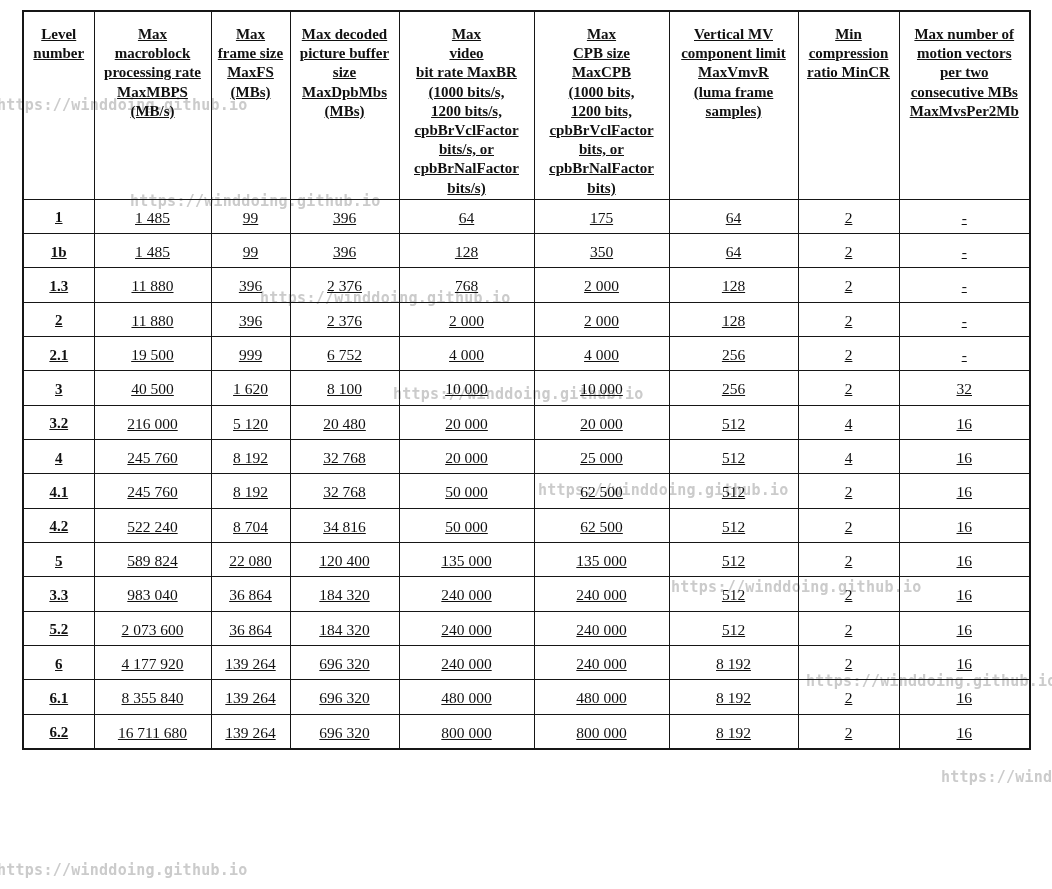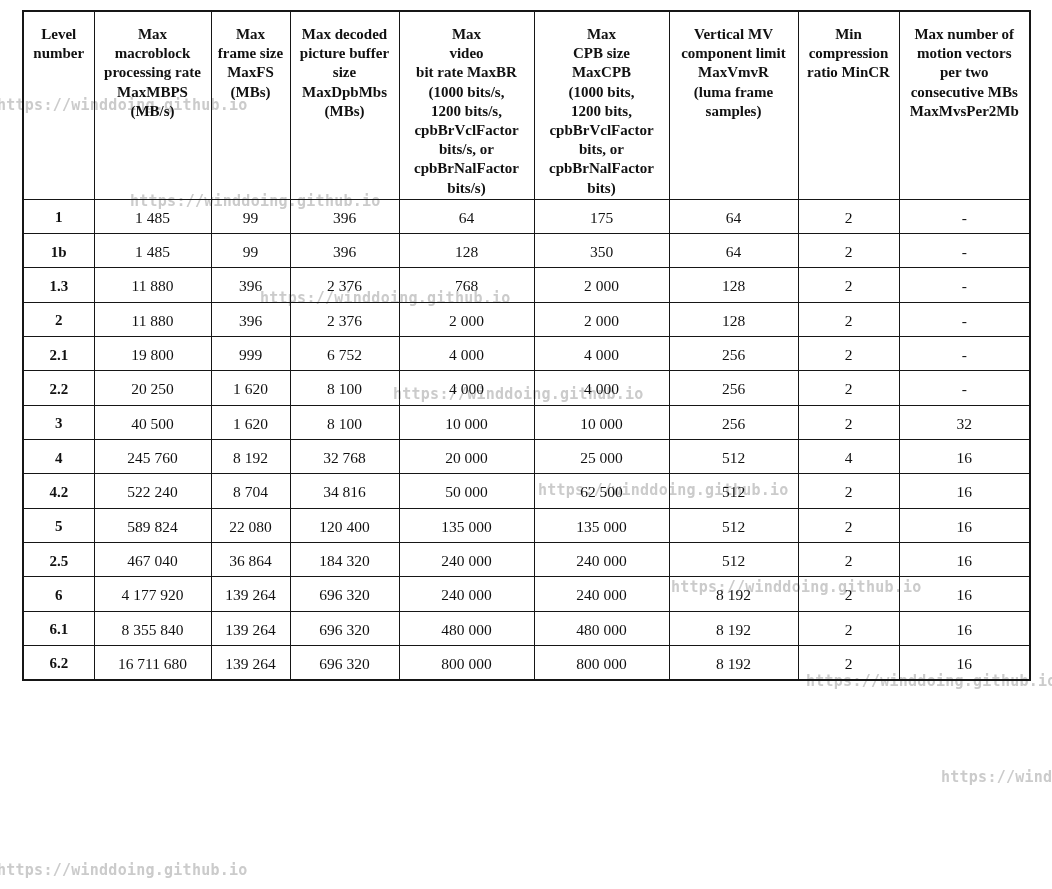--- a/index.html
+++ b/index.html
@@ -41,20 +41,21 @@
   }
   table.levels th,
   table.levels td {
     border: 1px solid #161616;
     background: transparent;
     padding: 0;
     overflow: hidden;
   }
   table.levels {
     border: 2px solid #161616;
+    text-decoration: underline;
   }
   thead tr {
     height: 188px;
   }
   th {
     font-weight: bold;
     font-size: 15px;
     line-height: 19.2px;
     vertical-align: top;
     text-align: center;
@@ -203,60 +204,71 @@
         <td>396</td>
         <td>2 376</td>
         <td>2 000</td>
         <td>2 000</td>
         <td>128</td>
         <td>2</td>
         <td>-</td>
       </tr>
       <tr>
         <td class="level">2.1</td>
-        <td>19 800</td>
+        <td>19 500</td>
         <td>999</td>
         <td>6 752</td>
-        <td>4 000</td>
-        <td>4 000</td>
-        <td>256</td>
-        <td>2</td>
-        <td>-</td>
-      </tr>
-      <tr>
-        <td class="level">2.2</td>
-        <td>20 250</td>
-        <td>1 620</td>
-        <td>8 100</td>
         <td>4 000</td>
         <td>4 000</td>
         <td>256</td>
         <td>2</td>
         <td>-</td>
       </tr>
       <tr>
         <td class="level">3</td>
         <td>40 500</td>
         <td>1 620</td>
         <td>8 100</td>
         <td>10 000</td>
         <td>10 000</td>
         <td>256</td>
         <td>2</td>
         <td>32</td>
       </tr>
       <tr>
+        <td class="level">3.2</td>
+        <td>216 000</td>
+        <td>5 120</td>
+        <td>20 480</td>
+        <td>20 000</td>
+        <td>20 000</td>
+        <td>512</td>
+        <td>4</td>
+        <td>16</td>
+      </tr>
+      <tr>
         <td class="level">4</td>
         <td>245 760</td>
         <td>8 192</td>
         <td>32 768</td>
         <td>20 000</td>
         <td>25 000</td>
         <td>512</td>
         <td>4</td>
+        <td>16</td>
+      </tr>
+      <tr>
+        <td class="level">4.1</td>
+        <td>245 760</td>
+        <td>8 192</td>
+        <td>32 768</td>
+        <td>50 000</td>
+        <td>62 500</td>
+        <td>512</td>
+        <td>2</td>
         <td>16</td>
       </tr>
       <tr>
         <td class="level">4.2</td>
         <td>522 240</td>
         <td>8 704</td>
         <td>34 816</td>
         <td>50 000</td>
         <td>62 500</td>
         <td>512</td>
@@ -268,22 +280,33 @@
         <td>589 824</td>
         <td>22 080</td>
         <td>120 400</td>
         <td>135 000</td>
         <td>135 000</td>
         <td>512</td>
         <td>2</td>
         <td>16</td>
       </tr>
       <tr>
-        <td class="level">2.5</td>
-        <td>467 040</td>
+        <td class="level">3.3</td>
+        <td>983 040</td>
+        <td>36 864</td>
+        <td>184 320</td>
+        <td>240 000</td>
+        <td>240 000</td>
+        <td>512</td>
+        <td>2</td>
+        <td>16</td>
+      </tr>
+      <tr>
+        <td class="level">5.2</td>
+        <td>2 073 600</td>
         <td>36 864</td>
         <td>184 320</td>
         <td>240 000</td>
         <td>240 000</td>
         <td>512</td>
         <td>2</td>
         <td>16</td>
       </tr>
       <tr>
         <td class="level">6</td>

